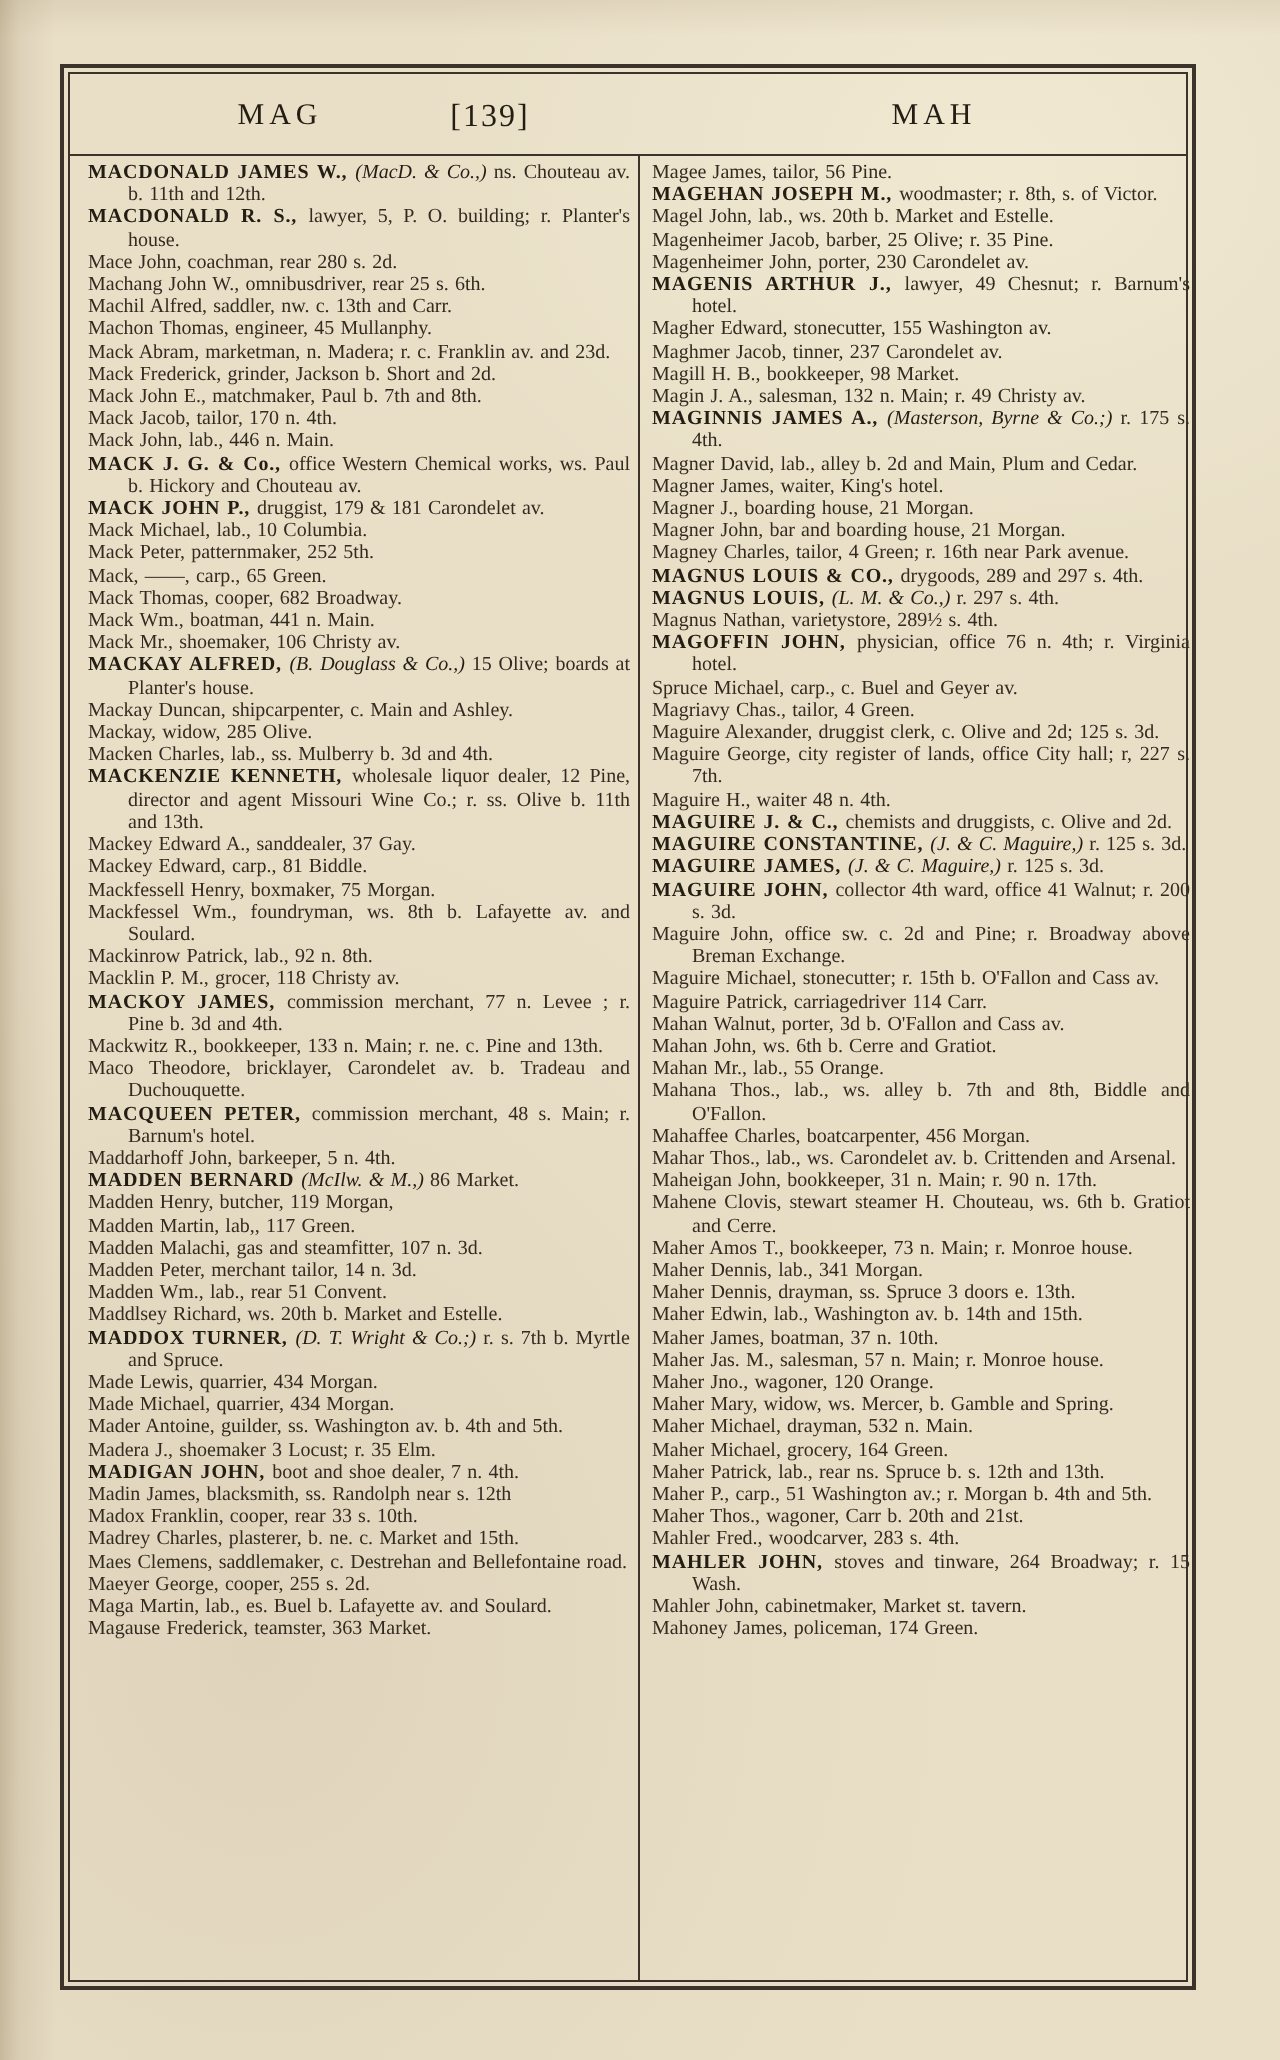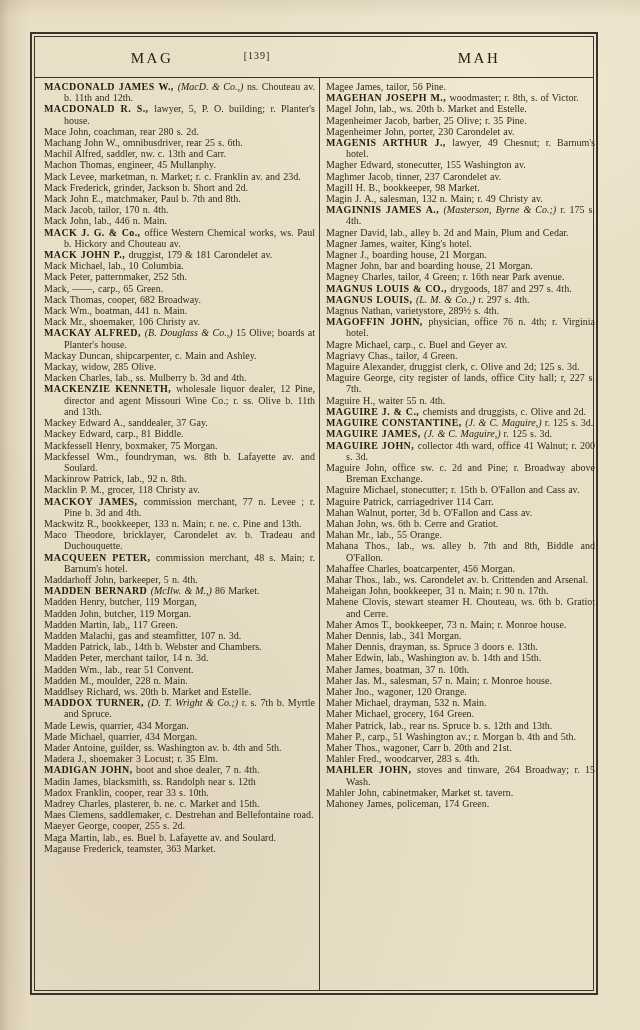--- a/index.html
+++ b/index.html
@@ -26,30 +26,30 @@
   .frame{
     position:absolute;left:30px;top:32px;width:568px;height:963px;
     border:2px solid var(--frame);
     background:transparent;
   }
   .frame-inner{
     position:absolute;inset:2px;
     border:1px solid var(--frame);
   }
   .header{
-    position:absolute;left:12px;top:0;width:100%;height:40px;text-align:right;
+    position:absolute;left:0;top:0;width:100%;height:40px;text-align:right;
   }
   .guide{
     position:absolute;top:13px;transform:translateX(-50%);
     font-size:15px;letter-spacing:2.5px;color:var(--ink-strong);
     font-weight:normal;
   }
   .pageno{
     position:absolute;top:13px;transform:translateX(-50%);
-    font-size:10px;letter-spacing:1px;color:var(--ink-strong);
+    font-size:16px;letter-spacing:1px;color:var(--ink-strong);
   }
   .header-rule{
     position:absolute;left:0px;top:40px;width:100%;height:1px;
     background:var(--frame);
   }
   .divider{
     position:absolute;left:284px;top:41px;bottom:0;width:1px;
     background:var(--frame);
   }
   .col{
@@ -82,21 +82,21 @@
       <div class="header-rule"></div>
       <div class="divider"></div>
 
       <div class="col col-left" id="col-left">
           <div class="entry"><span class="seg-b">MACDONALD JAMES W., </span><span class="seg-i">(MacD. &amp; Co.,) </span><span>ns. Chouteau av. b. 11th and 12th.</span></div>
           <div class="entry"><span class="seg-b">MACDONALD R. S., </span><span>lawyer, 5, P. O. building; r. Planter's house.</span></div>
           <div class="entry"><span>Mace John, coachman, rear 280 s. 2d.</span></div>
           <div class="entry"><span>Machang John W., omnibusdriver, rear 25 s. 6th.</span></div>
           <div class="entry"><span>Machil Alfred, saddler, nw. c. 13th and Carr.</span></div>
           <div class="entry"><span>Machon Thomas, engineer, 45 Mullanphy.</span></div>
-          <div class="entry"><span>Mack Levee, marketman, n. Market; r. c. Franklin av. and 23d.</span></div>
+          <div class="entry"><span>Mack Abram, marketman, n. Madera; r. c. Franklin av. and 23d.</span></div>
           <div class="entry"><span>Mack Frederick, grinder, Jackson b. Short and 2d.</span></div>
           <div class="entry"><span>Mack John E., matchmaker, Paul b. 7th and 8th.</span></div>
           <div class="entry"><span>Mack Jacob, tailor, 170 n. 4th.</span></div>
           <div class="entry"><span>Mack John, lab., 446 n. Main.</span></div>
           <div class="entry"><span class="seg-b">MACK J. G. &amp; Co., </span><span>office Western Chemical works, ws. Paul b. Hickory and Chouteau av.</span></div>
           <div class="entry"><span class="seg-b">MACK JOHN P., </span><span>druggist, 179 &amp; 181 Carondelet av.</span></div>
           <div class="entry"><span>Mack Michael, lab., 10 Columbia.</span></div>
           <div class="entry"><span>Mack Peter, patternmaker, 252 5th.</span></div>
           <div class="entry"><span>Mack, ——, carp., 65 Green.</span></div>
           <div class="entry"><span>Mack Thomas, cooper, 682 Broadway.</span></div>
@@ -113,27 +113,24 @@
           <div class="entry"><span>Mackfessel Wm., foundryman, ws. 8th b. Lafayette av. and Soulard.</span></div>
           <div class="entry"><span>Mackinrow Patrick, lab., 92 n. 8th.</span></div>
           <div class="entry"><span>Macklin P. M., grocer, 118 Christy av.</span></div>
           <div class="entry"><span class="seg-b">MACKOY JAMES, </span><span>commission merchant, 77 n. Levee ; r. Pine b. 3d and 4th.</span></div>
           <div class="entry"><span>Mackwitz R., bookkeeper, 133 n. Main; r. ne. c. Pine and 13th.</span></div>
           <div class="entry"><span>Maco Theodore, bricklayer, Carondelet av. b. Tradeau and Duchouquette.</span></div>
           <div class="entry"><span class="seg-b">MACQUEEN PETER, </span><span>commission merchant, 48 s. Main; r. Barnum's hotel.</span></div>
           <div class="entry"><span>Maddarhoff John, barkeeper, 5 n. 4th.</span></div>
           <div class="entry"><span class="seg-b">MADDEN BERNARD </span><span class="seg-i">(McIlw. &amp; M.,) </span><span>86 Market.</span></div>
           <div class="entry"><span>Madden Henry, butcher, 119 Morgan,</span></div>
-          <div class="entry"><span>Madden John, butcher, 119 Morgan.</span></div>
           <div class="entry"><span>Madden Martin, lab,, 117 Green.</span></div>
           <div class="entry"><span>Madden Malachi, gas and steamfitter, 107 n. 3d.</span></div>
-          <div class="entry"><span>Madden Patrick, lab., 14th b. Webster and Chambers.</span></div>
           <div class="entry"><span>Madden Peter, merchant tailor, 14 n. 3d.</span></div>
           <div class="entry"><span>Madden Wm., lab., rear 51 Convent.</span></div>
-          <div class="entry"><span>Madden M., moulder, 228 n. Main.</span></div>
           <div class="entry"><span>Maddlsey Richard, ws. 20th b. Market and Estelle.</span></div>
           <div class="entry"><span class="seg-b">MADDOX TURNER, </span><span class="seg-i">(D. T. Wright &amp; Co.;) </span><span>r. s. 7th b. Myrtle and Spruce.</span></div>
           <div class="entry"><span>Made Lewis, quarrier, 434 Morgan.</span></div>
           <div class="entry"><span>Made Michael, quarrier, 434 Morgan.</span></div>
           <div class="entry"><span>Mader Antoine, guilder, ss. Washington av. b. 4th and 5th.</span></div>
           <div class="entry"><span>Madera J., shoemaker 3 Locust; r. 35 Elm.</span></div>
           <div class="entry"><span class="seg-b">MADIGAN JOHN, </span><span>boot and shoe dealer, 7 n. 4th.</span></div>
           <div class="entry"><span>Madin James, blacksmith, ss. Randolph near s. 12th</span></div>
           <div class="entry"><span>Madox Franklin, cooper, rear 33 s. 10th.</span></div>
           <div class="entry"><span>Madrey Charles, plasterer, b. ne. c. Market and 15th.</span></div>
@@ -152,29 +149,29 @@
           <div class="entry"><span>Magher Edward, stonecutter, 155 Washington av.</span></div>
           <div class="entry"><span>Maghmer Jacob, tinner, 237 Carondelet av.</span></div>
           <div class="entry"><span>Magill H. B., bookkeeper, 98 Market.</span></div>
           <div class="entry"><span>Magin J. A., salesman, 132 n. Main; r. 49 Christy av.</span></div>
           <div class="entry"><span class="seg-b">MAGINNIS JAMES A., </span><span class="seg-i">(Masterson, Byrne &amp; Co.;) </span><span>r. 175 s. 4th.</span></div>
           <div class="entry"><span>Magner David, lab., alley b. 2d and Main, Plum and Cedar.</span></div>
           <div class="entry"><span>Magner James, waiter, King's hotel.</span></div>
           <div class="entry"><span>Magner J., boarding house, 21 Morgan.</span></div>
           <div class="entry"><span>Magner John, bar and boarding house, 21 Morgan.</span></div>
           <div class="entry"><span>Magney Charles, tailor, 4 Green; r. 16th near Park avenue.</span></div>
-          <div class="entry"><span class="seg-b">MAGNUS LOUIS &amp; CO., </span><span>drygoods, 187 and 297 s. 4th.</span></div>
+          <div class="entry"><span class="seg-b">MAGNUS LOUIS &amp; CO., </span><span>drygoods, 289 and 297 s. 4th.</span></div>
           <div class="entry"><span class="seg-b">MAGNUS LOUIS, </span><span class="seg-i">(L. M. &amp; Co.,) </span><span>r. 297 s. 4th.</span></div>
           <div class="entry"><span>Magnus Nathan, varietystore, 289½ s. 4th.</span></div>
           <div class="entry"><span class="seg-b">MAGOFFIN JOHN, </span><span>physician, office 76 n. 4th; r. Virginia hotel.</span></div>
-          <div class="entry"><span>Magre Michael, carp., c. Buel and Geyer av.</span></div>
+          <div class="entry"><span>Spruce Michael, carp., c. Buel and Geyer av.</span></div>
           <div class="entry"><span>Magriavy Chas., tailor, 4 Green.</span></div>
           <div class="entry"><span>Maguire Alexander, druggist clerk, c. Olive and 2d; 125 s. 3d.</span></div>
           <div class="entry"><span>Maguire George, city register of lands, office City hall; r, 227 s. 7th.</span></div>
-          <div class="entry"><span>Maguire H., waiter 55 n. 4th.</span></div>
+          <div class="entry"><span>Maguire H., waiter 48 n. 4th.</span></div>
           <div class="entry"><span class="seg-b">MAGUIRE J. &amp; C., </span><span>chemists and druggists, c. Olive and 2d.</span></div>
           <div class="entry"><span class="seg-b">MAGUIRE CONSTANTINE, </span><span class="seg-i">(J. &amp; C. Maguire,) </span><span>r. 125 s. 3d.</span></div>
           <div class="entry"><span class="seg-b">MAGUIRE JAMES, </span><span class="seg-i">(J. &amp; C. Maguire,) </span><span>r. 125 s. 3d.</span></div>
           <div class="entry"><span class="seg-b">MAGUIRE JOHN, </span><span>collector 4th ward, office 41 Walnut; r. 200 s. 3d.</span></div>
           <div class="entry"><span>Maguire John, office sw. c. 2d and Pine; r. Broadway above Breman Exchange.</span></div>
           <div class="entry"><span>Maguire Michael, stonecutter; r. 15th b. O'Fallon and Cass av.</span></div>
           <div class="entry"><span>Maguire Patrick, carriagedriver 114 Carr.</span></div>
           <div class="entry"><span>Mahan Walnut, porter, 3d b. O'Fallon and Cass av.</span></div>
           <div class="entry"><span>Mahan John, ws. 6th b. Cerre and Gratiot.</span></div>
           <div class="entry"><span>Mahan Mr., lab., 55 Orange.</span></div>
@@ -183,20 +180,21 @@
           <div class="entry"><span>Mahar Thos., lab., ws. Carondelet av. b. Crittenden and Arsenal.</span></div>
           <div class="entry"><span>Maheigan John, bookkeeper, 31 n. Main; r. 90 n. 17th.</span></div>
           <div class="entry"><span>Mahene Clovis, stewart steamer H. Chouteau, ws. 6th b. Gratiot and Cerre.</span></div>
           <div class="entry"><span>Maher Amos T., bookkeeper, 73 n. Main; r. Monroe house.</span></div>
           <div class="entry"><span>Maher Dennis, lab., 341 Morgan.</span></div>
           <div class="entry"><span>Maher Dennis, drayman, ss. Spruce 3 doors e. 13th.</span></div>
           <div class="entry"><span>Maher Edwin, lab., Washington av. b. 14th and 15th.</span></div>
           <div class="entry"><span>Maher James, boatman, 37 n. 10th.</span></div>
           <div class="entry"><span>Maher Jas. M., salesman, 57 n. Main; r. Monroe house.</span></div>
           <div class="entry"><span>Maher Jno., wagoner, 120 Orange.</span></div>
+          <div class="entry"><span>Maher Mary, widow, ws. Mercer, b. Gamble and Spring.</span></div>
           <div class="entry"><span>Maher Michael, drayman, 532 n. Main.</span></div>
           <div class="entry"><span>Maher Michael, grocery, 164 Green.</span></div>
           <div class="entry"><span>Maher Patrick, lab., rear ns. Spruce b. s. 12th and 13th.</span></div>
           <div class="entry"><span>Maher P., carp., 51 Washington av.; r. Morgan b. 4th and 5th.</span></div>
           <div class="entry"><span>Maher Thos., wagoner, Carr b. 20th and 21st.</span></div>
           <div class="entry"><span>Mahler Fred., woodcarver, 283 s. 4th.</span></div>
           <div class="entry"><span class="seg-b">MAHLER JOHN, </span><span>stoves and tinware, 264 Broadway; r. 15 Wash.</span></div>
           <div class="entry"><span>Mahler John, cabinetmaker, Market st. tavern.</span></div>
           <div class="entry"><span>Mahoney James, policeman, 174 Green.</span></div>
         </div>

